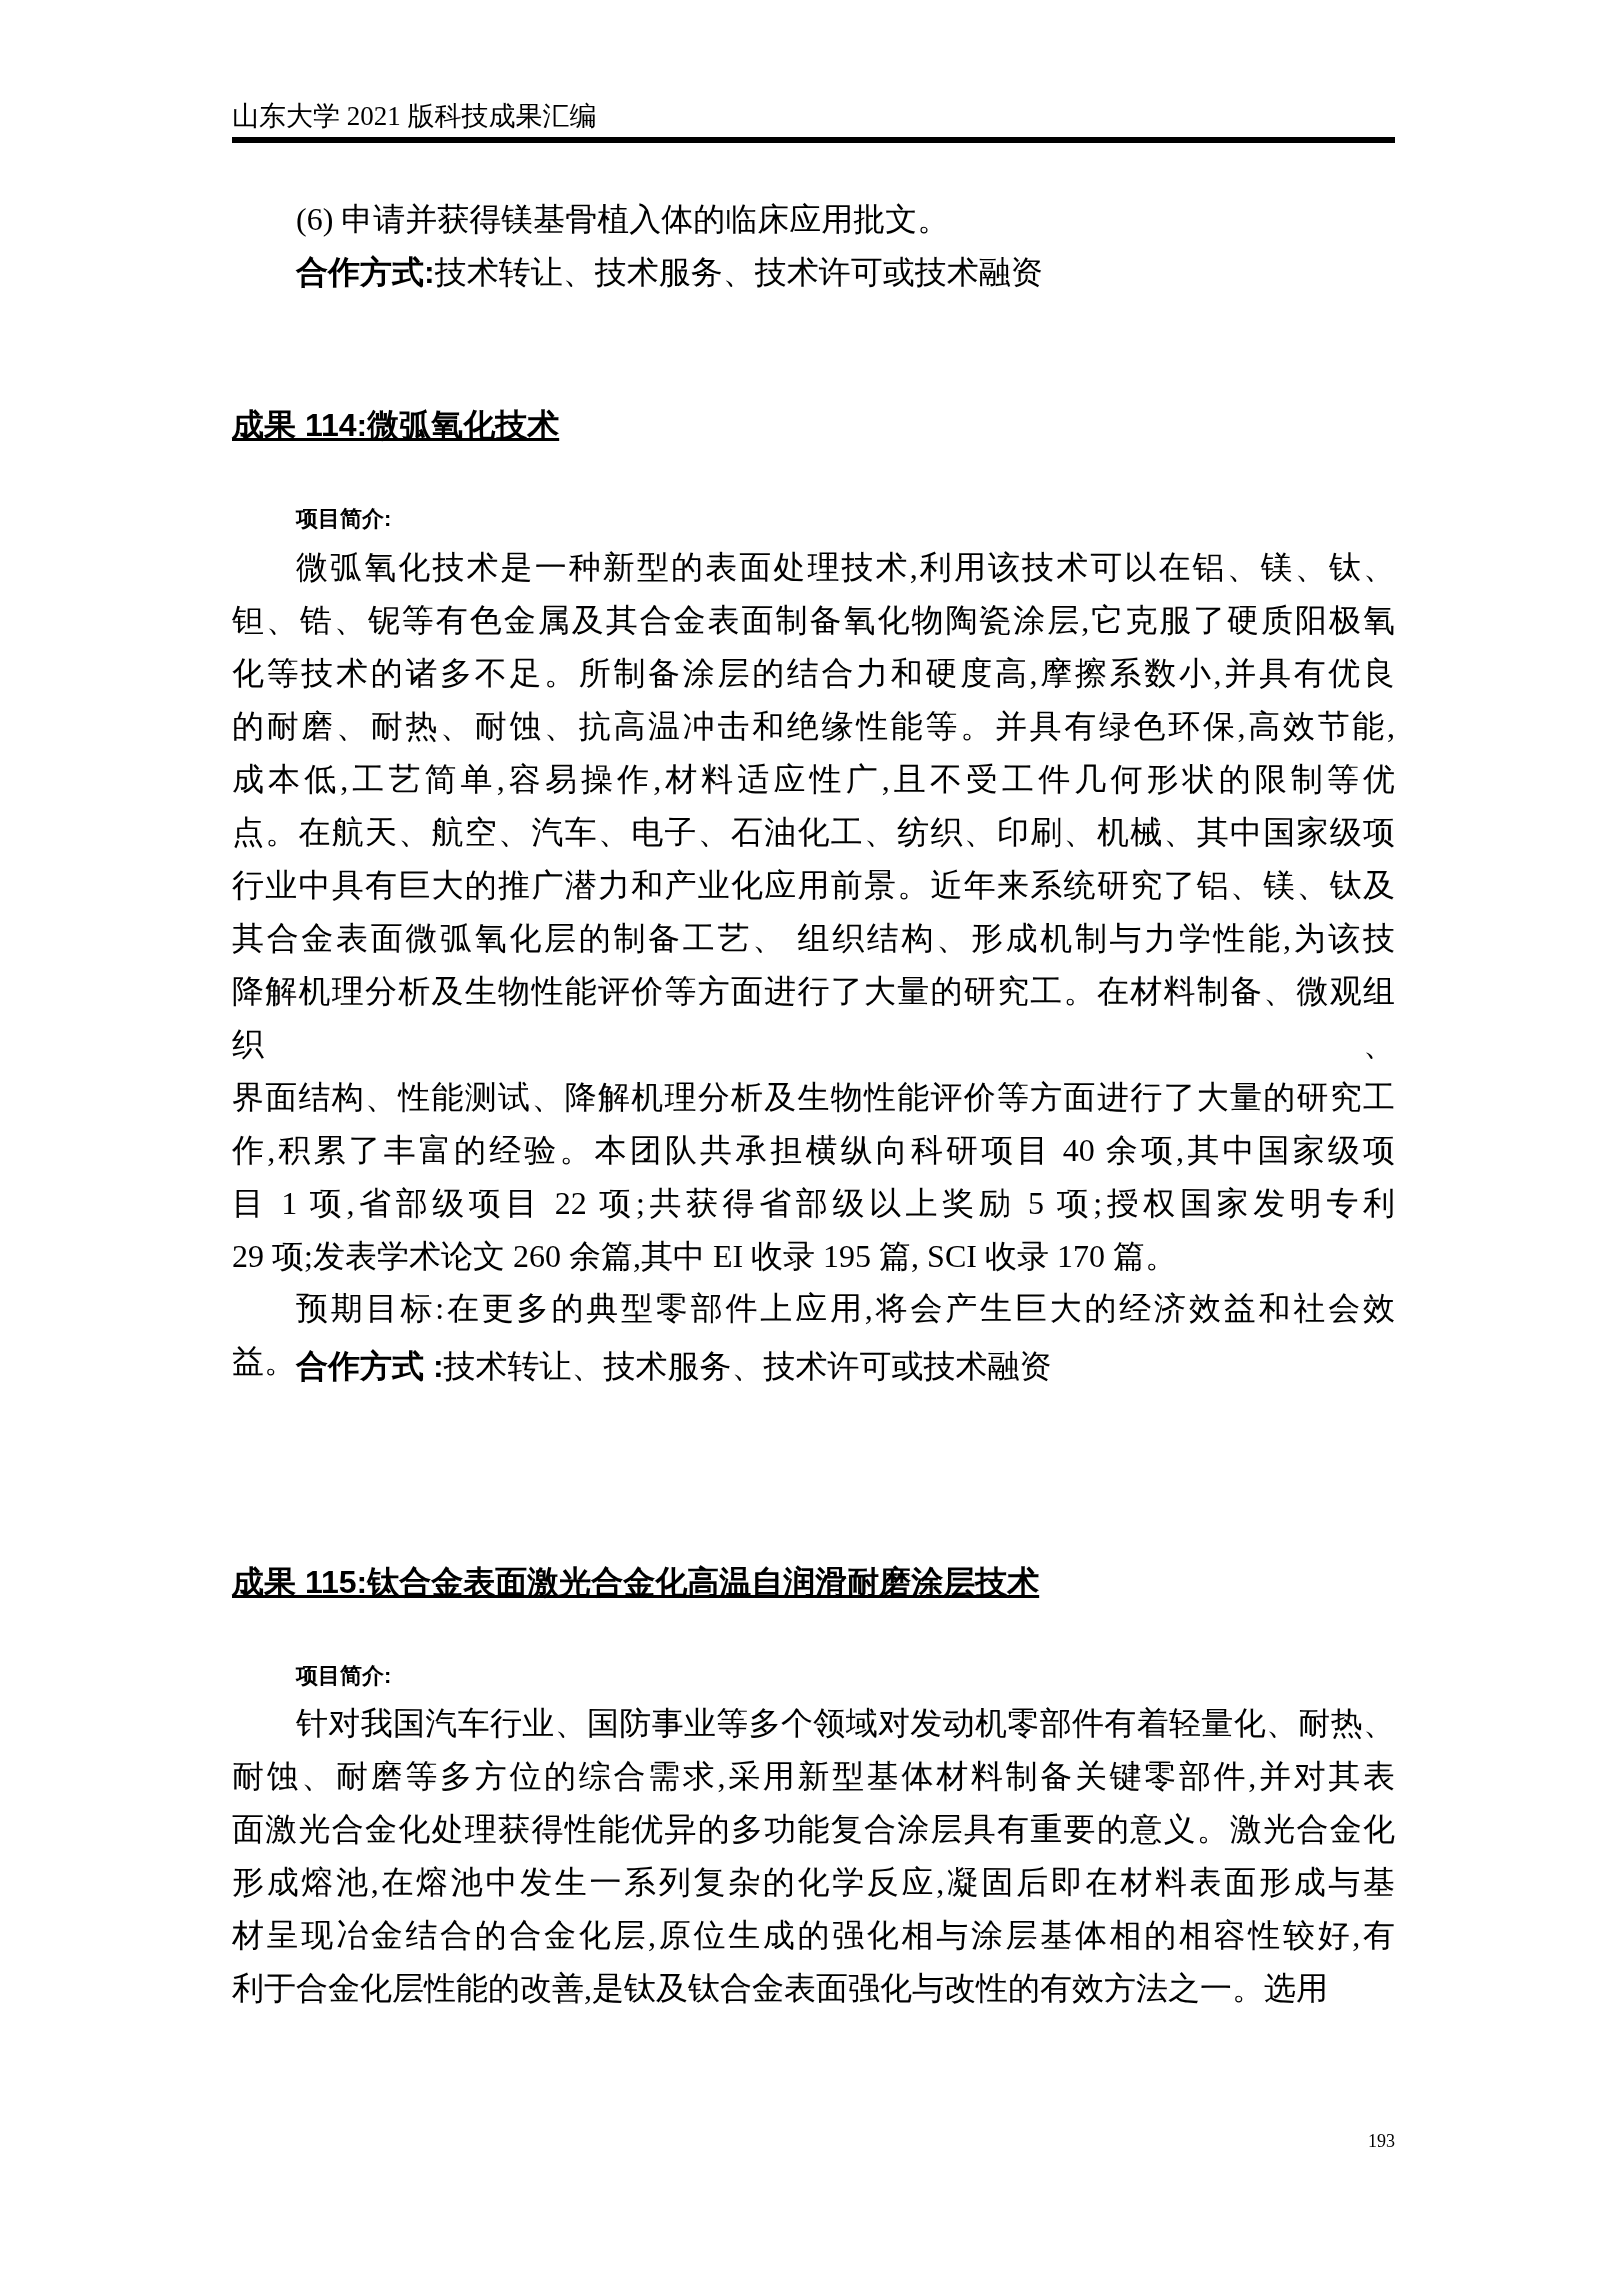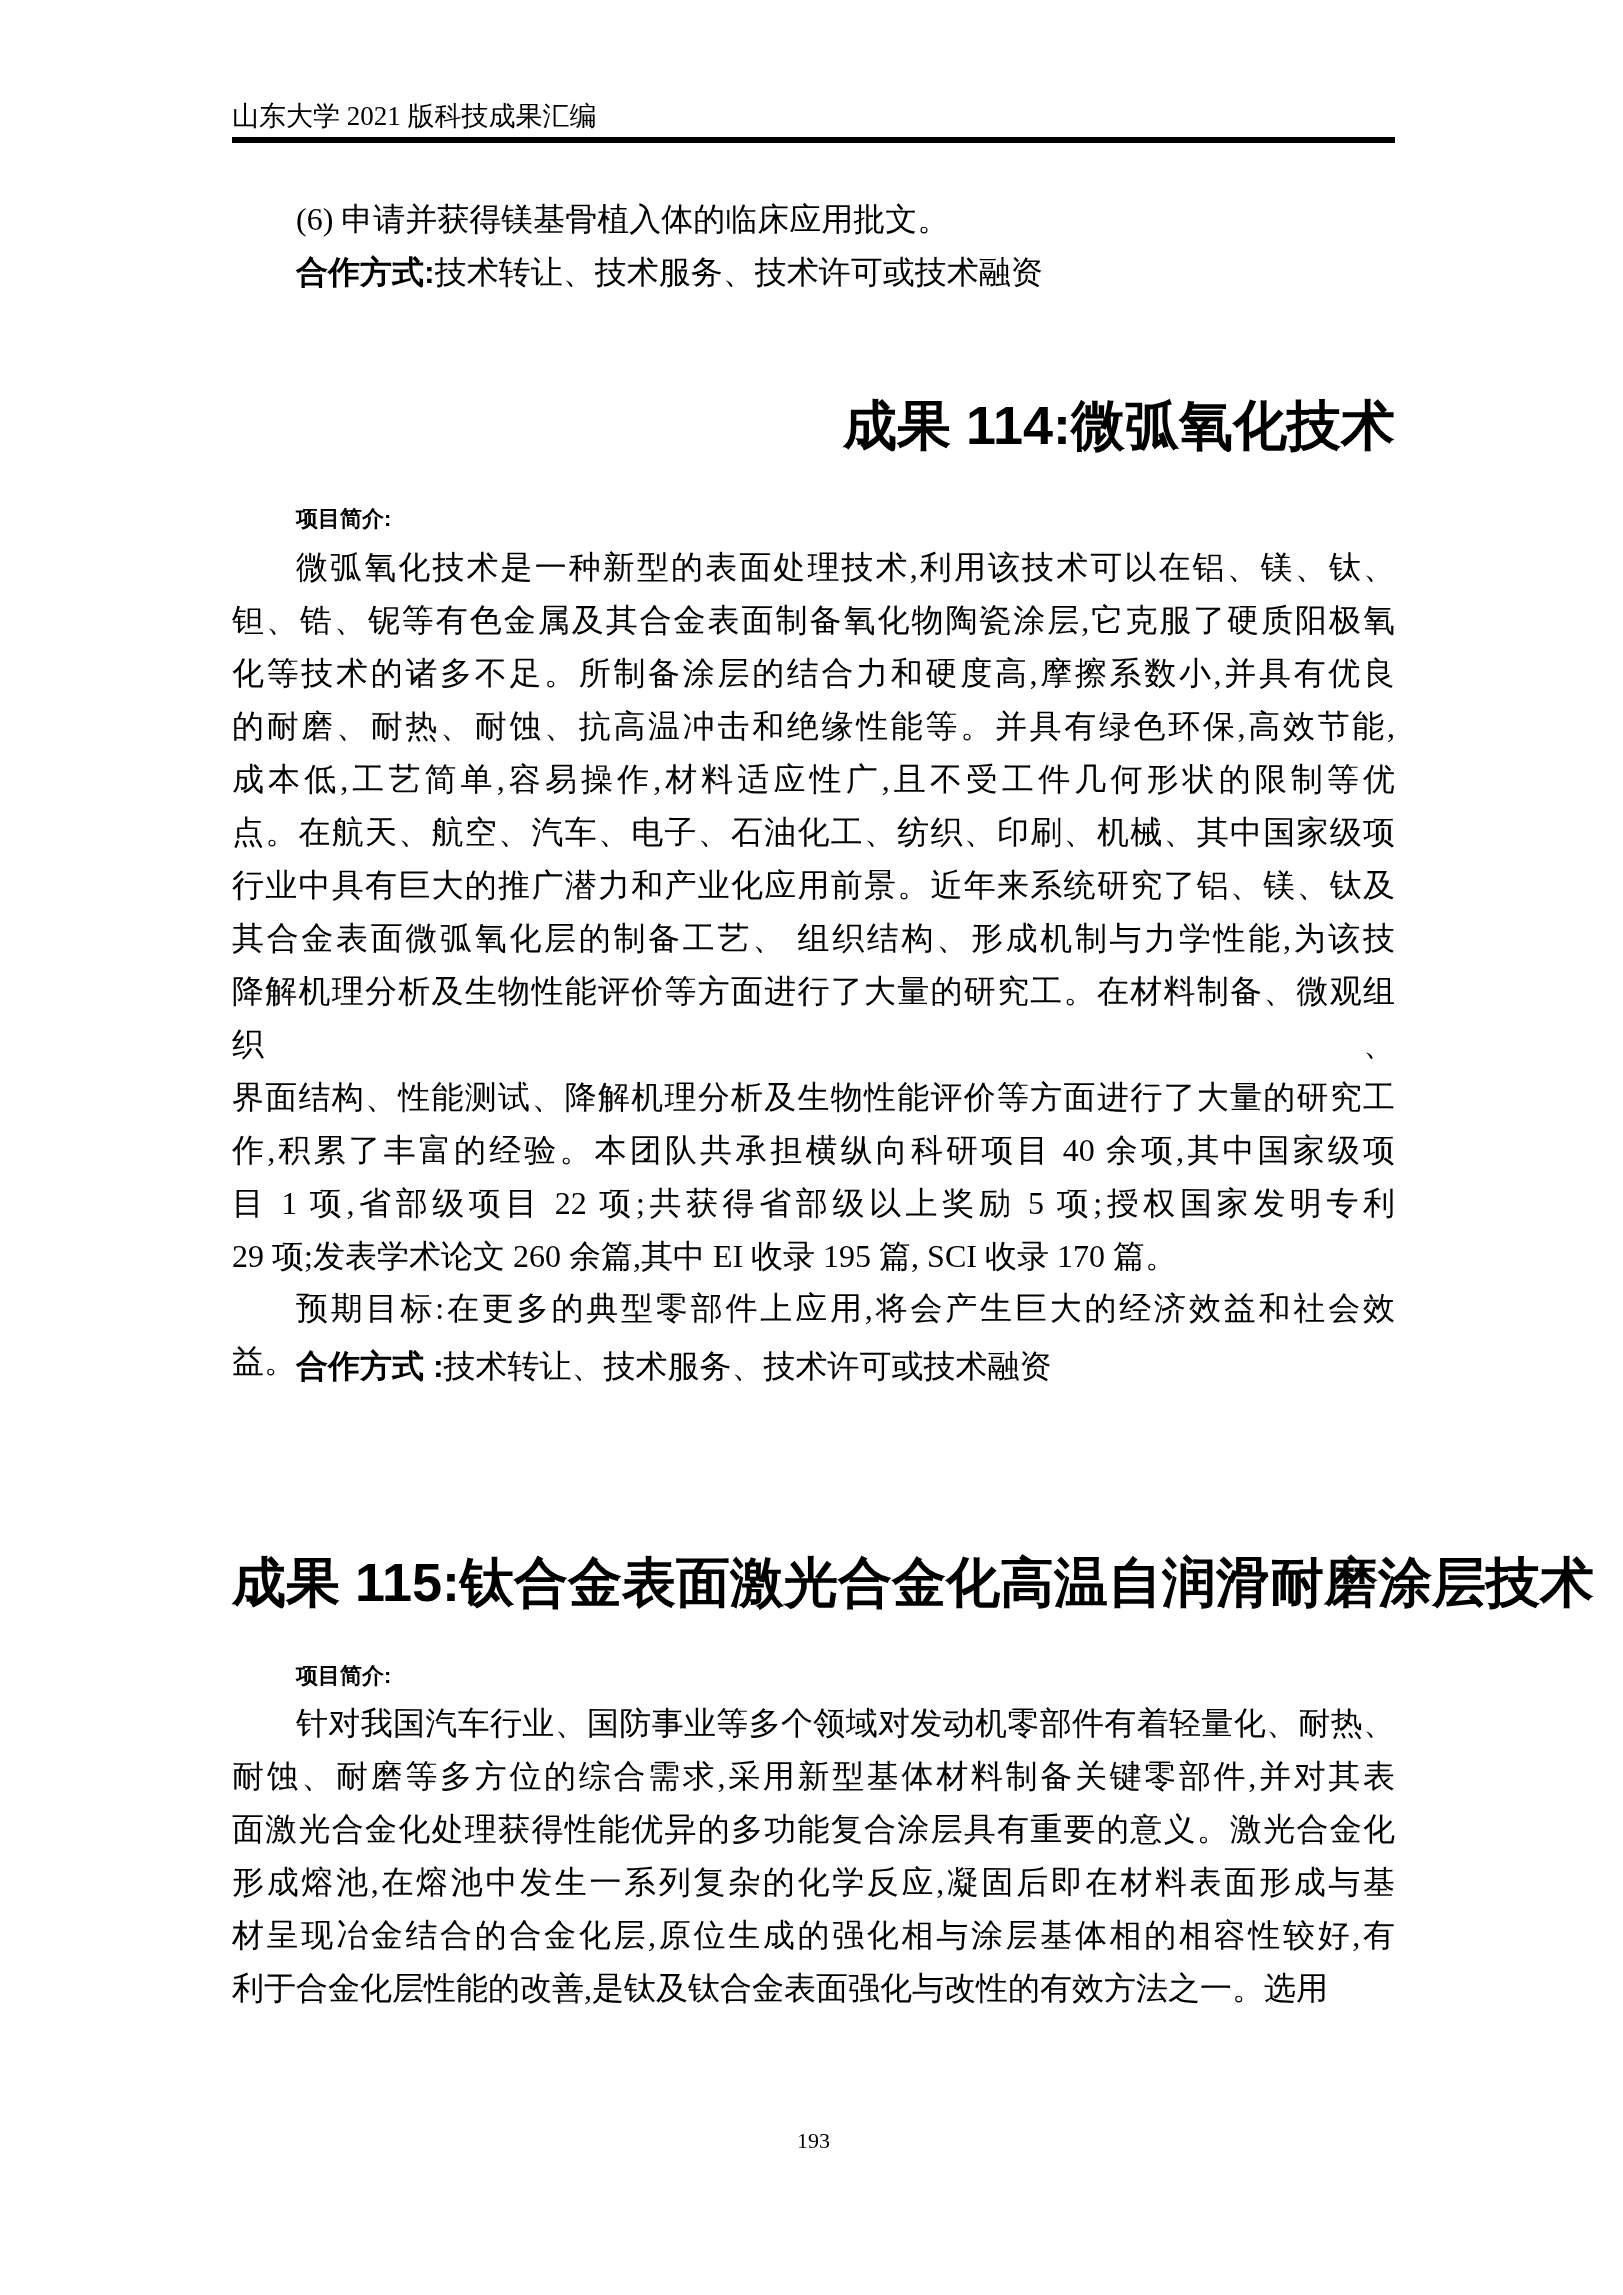--- a/index.html
+++ b/index.html
@@ -30,46 +30,47 @@
 
   .line { line-height:53px; white-space:pre-wrap; }
   .indent2 { padding-left:64px; }
 
   .hei {
     font-family:"Liberation Sans","DejaVu Sans",sans-serif;
     font-weight:700;
   }
 
   .title {
-    text-align:right;
+    text-align:left;
     font-family:"Liberation Sans","DejaVu Sans",sans-serif;
     font-weight:700;
-    font-size:54px;
+    font-size:32px;
     line-height:61px;
     white-space:nowrap;
+    text-decoration:underline;
   }
 
   .section-label {
     font-size:22px;
     line-height:53px;
   }
 
   .para { line-height:53px; }
   .para-line {
     text-align:justify;
     text-align-last:justify;
     white-space:pre-wrap;
   }
   .para-line.first { text-indent:2em; }
   .para-line.last { text-align-last:left; }
 
   .page-number {
     top:2126px;
-    text-align:center;
-    font-size:22px;
+    text-align:right;
+    font-size:18px;
     line-height:30px;
   }
 </style>
 </head>
 <body>
 
 <div class="page">
 
   <div class="abs content header-text">山东大学 2021 版科技成果汇编</div>
   <div class="abs content header-rule"></div>

